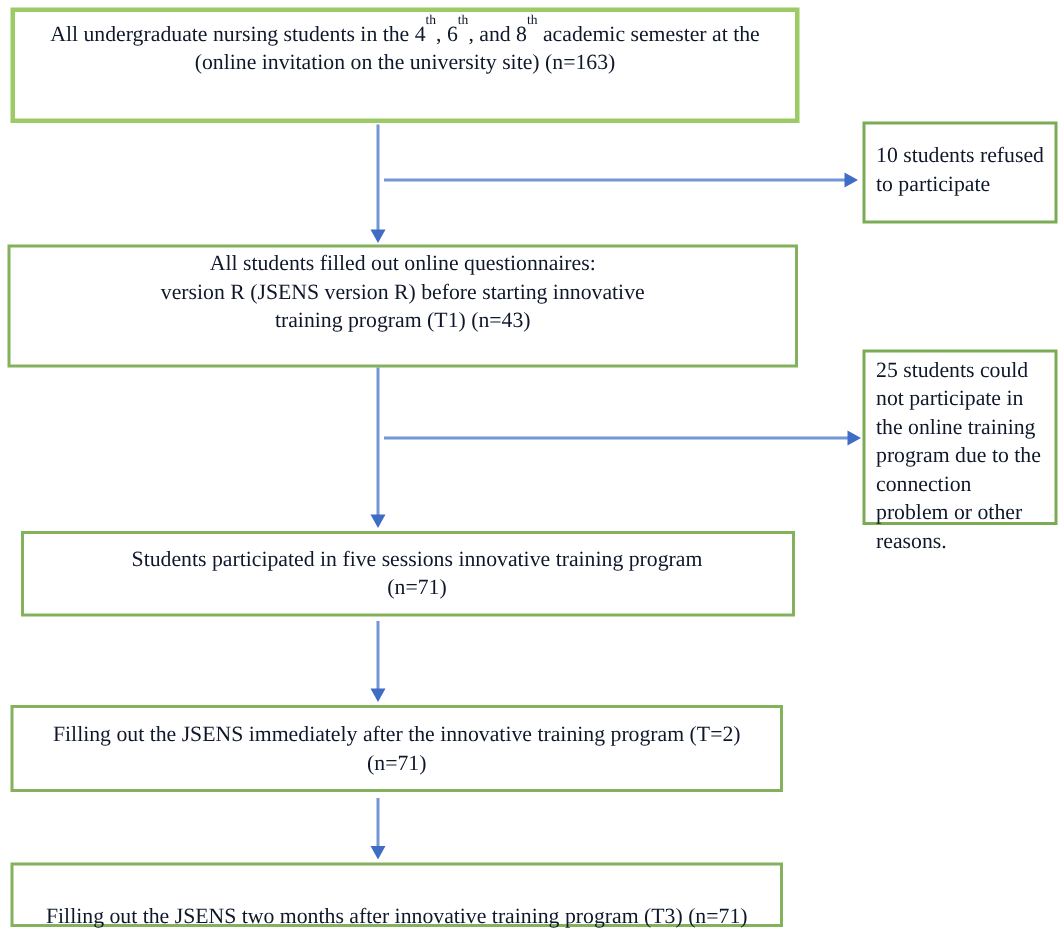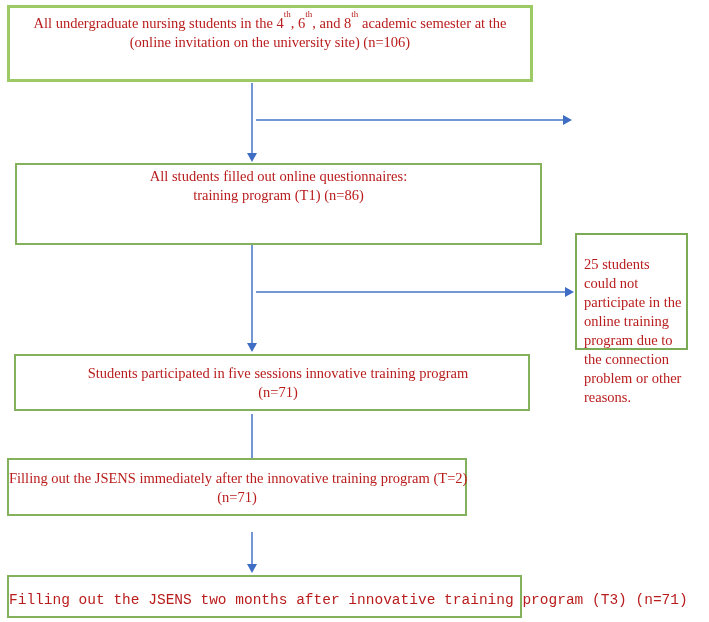--- a/index.html
+++ b/index.html
@@ -6,21 +6,21 @@
     margin: 0;
     padding: 0;
     background: #ffffff;
   }
   .canvas {
     position: relative;
     width: 709px;
     height: 622px;
     background: #ffffff;
     font-family: "Liberation Serif", "DejaVu Serif", serif;
-    color: #b91c1c;
+    color: #0f172a;
     overflow: hidden;
   }
   .fbox {
     position: absolute;
     background: #ffffff;
     box-sizing: border-box;
   }
   .fbox.main {
     border: 2px solid #84b25c;
     text-align: center;
@@ -74,58 +74,62 @@
     border-left: 9px solid #3f6cc4;
   }
 </style>
 </head>
 <body>
 
 <div class="canvas">
 
   <div class="fbox main first" style="left:7px; top:5px; width:526px; height:77px; padding-top:6px;">
     <div class="line"><span>All undergraduate nursing students in the 4</span><sup class="ord">th</sup><span>, 6</span><sup class="ord">th</sup><span>, and 8</span><sup class="ord">th</sup><span> academic semester at the</span></div>
-    <div class="line">(online invitation on the university site) (n=106)</div>
+    <div class="line">(online invitation on the university site) (n=163)</div>
   </div>
 
   <div class="vline" style="left:251px; top:83px; height:71px;"></div>
   <div class="head-down" style="left:247px; top:153px;"></div>
 
   <div class="hline" style="left:256px; top:119px; width:308px;"></div>
   <div class="head-right" style="left:563px; top:115px;"></div>
 
+  <div class="fbox side" style="left:575px; top:81px; width:130px; height:68px; padding:12px 4px 0 7px;">
+    <div class="wrap-text">10 students refused to participate</div>
+  </div>
 
-  <div class="fbox main" style="left:15px; top:163px; width:527px; height:82px; padding-top:2px;">
+  <div class="fbox main" style="left:5px; top:163px; width:527px; height:82px; padding-top:2px;">
     <div class="line">All students filled out online questionnaires:</div>
-    <div class="line">training program (T1) (n=86)</div>
+    <div class="line">version R (JSENS version R) before starting innovative</div>
+    <div class="line">training program (T1) (n=43)</div>
   </div>
 
   <div class="vline" style="left:251px; top:245px; height:99px;"></div>
   <div class="head-down" style="left:247px; top:343px;"></div>
 
   <div class="hline" style="left:256px; top:291px; width:310px;"></div>
   <div class="head-right" style="left:565px; top:287px;"></div>
 
-  <div class="fbox side" style="left:575px; top:233px; width:113px; height:117px; padding:20px 4px 0 7px;">
+  <div class="fbox side" style="left:575px; top:233px; width:130px; height:117px; padding:3px 4px 0 7px;">
     <div class="wrap-text">25 students could not participate in the online training program due to the connection problem or other reasons.</div>
   </div>
 
   <div class="fbox main" style="left:14px; top:354px; width:516px; height:57px; padding-top:8px;padding-left:12px;">
     <div class="line">Students participated in five sessions innovative training program</div>
     <div class="line">(n=71)</div>
   </div>
 
   <div class="vline" style="left:251px; top:414px; height:46px;"></div>
   <div class="head-down" style="left:247px; top:459px;"></div>
 
-  <div class="fbox main" style="left:7px; top:458px; width:460px; height:58px; padding-top:9px;">
+  <div class="fbox main" style="left:7px; top:470px; width:515px; height:58px; padding-top:9px;">
     <div class="line">Filling out the JSENS immediately after the innovative training program (T=2)</div>
     <div class="line">(n=71)</div>
   </div>
 
   <div class="vline" style="left:251px; top:532px; height:33px;"></div>
   <div class="head-down" style="left:247px; top:564px;"></div>
 
-  <div class="fbox main" style="left:7px; top:575px; width:515px; height:43px; padding-top:14px;font-family:Liberation Mono, monospace;">
+  <div class="fbox main" style="left:7px; top:575px; width:515px; height:43px; padding-top:25px;">
     <div class="line">Filling out the JSENS two months after innovative training program (T3) (n=71)</div>
   </div>
 
 </div>
 
 </body></html>

